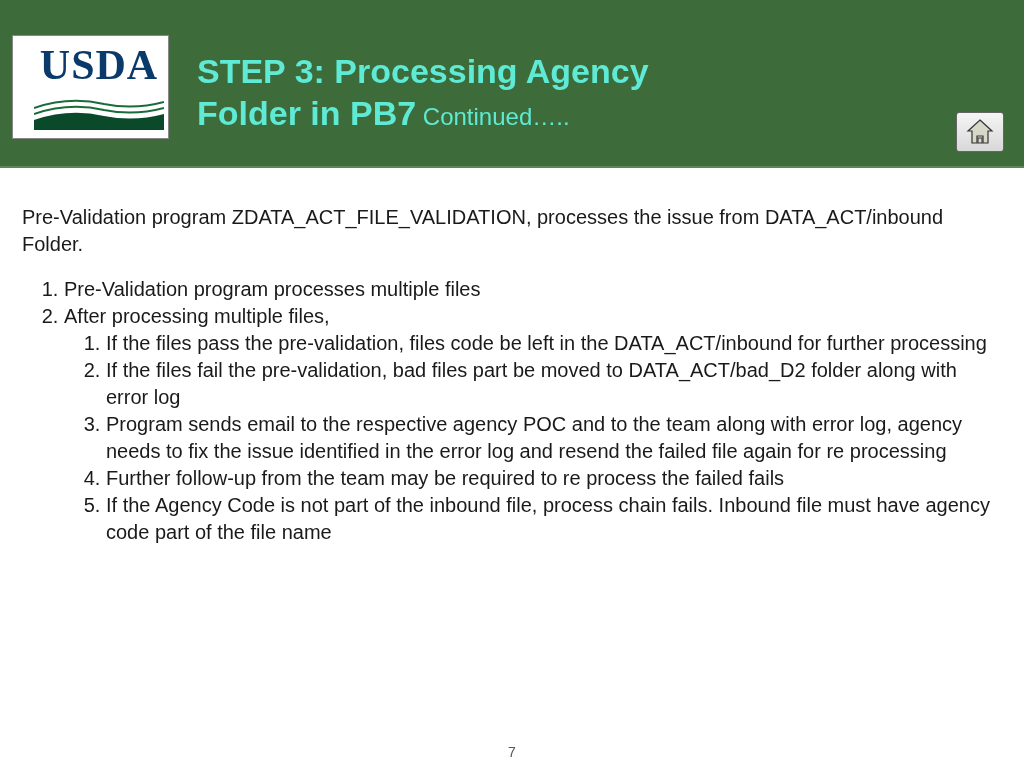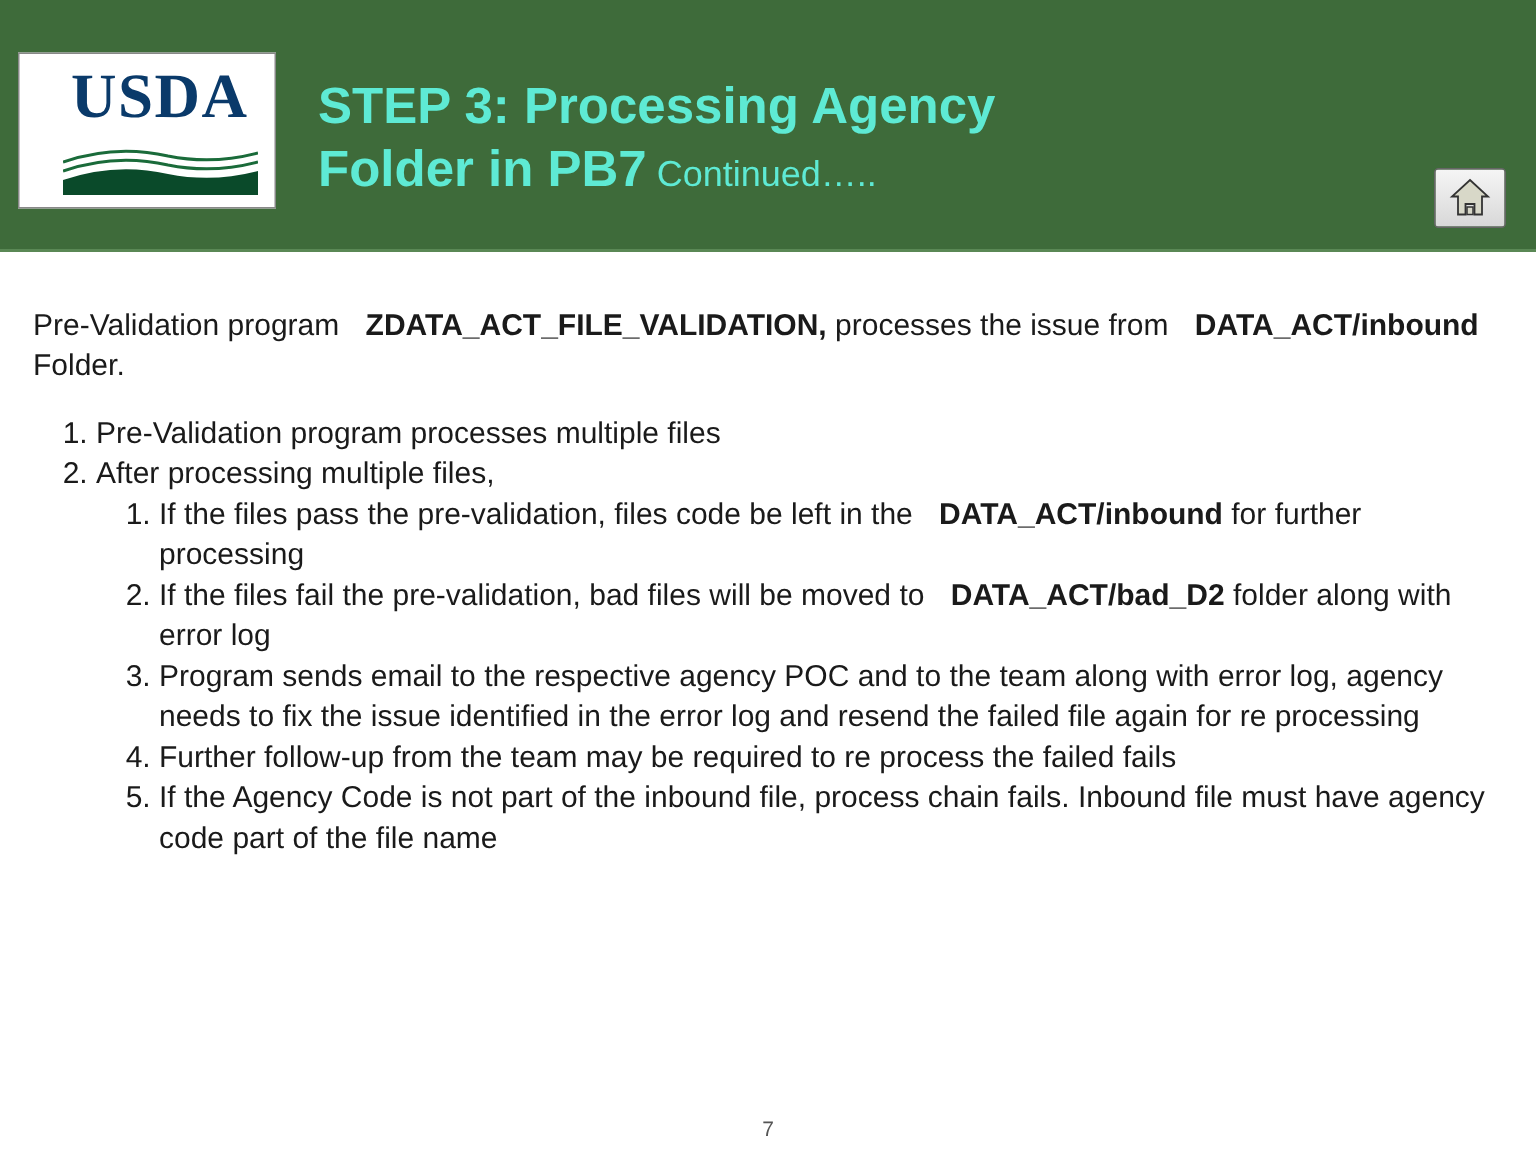--- a/index.html
+++ b/index.html
@@ -15,21 +15,21 @@
     width: 100%;
     height: 168px;
     background: #3e6b3a;
     border-bottom: 2px solid #5a8855;
     position: relative;
     display: flex;
     align-items: center;
     padding-left: 12px;
   }
   .logo-box {
-    width: 172px;
+    width: 157px;
     height: 104px;
     background: #ffffff;
     border: 1px solid #888;
     display: flex;
     flex-direction: column;
     align-items: center;
     justify-content: center;
     margin-top: 8px;
     padding-left: 17px;
   }
@@ -78,21 +78,21 @@
     padding: 36px 22px 0 22px;
     font-size: 20px;
     color: #1a1a1a;
     line-height: 1.35;
   }
   .intro { margin-bottom: 18px; }
   ol.top { list-style: decimal; padding-left: 42px; }
   ol.top > li { margin-bottom: 0px; }
   ol.sub { list-style: decimal; padding-left: 42px; margin-top: 0px; }
   ol.sub > li { margin-bottom: 0px; }
-  .b { font-weight: bold; margin-left: 12px; }
+  .b { font-weight: normal; }
   .page-num {
     position: absolute;
     bottom: 8px;
     left: 0;
     width: 100%;
     text-align: center;
     font-size: 14px;
     color: #555;
   }
 </style>
@@ -125,21 +125,21 @@
 <div class="content">
   <p class="intro">
     <span>Pre-Validation program </span><span class="b">ZDATA_ACT_FILE_VALIDATION,</span><span> processes the issue from </span><span class="b">DATA_ACT/inbound</span><span> Folder.</span>
   </p>
   <ol class="top">
     <li>Pre-Validation program processes multiple files</li>
     <li>
       <span>After processing multiple files,</span>
       <ol class="sub">
         <li><span>If the files pass the pre-validation, files code be left in the </span><span class="b">DATA_ACT/inbound</span><span> for further processing</span></li>
-        <li><span>If the files fail the pre-validation, bad files will be moved to </span><span class="b">DATA_ACT/bad_D2</span><span> folder along with error log</span></li>
+        <li><span>If the files fail the pre-validation, bad files part be moved to </span><span class="b">DATA_ACT/bad_D2</span><span> folder along with error log</span></li>
         <li>Program sends email to the respective agency POC and to the team along with error log, agency needs to fix the issue identified in the error log and resend the failed file again for re processing</li>
         <li>Further follow-up from the team may be required to re process the failed fails</li>
         <li>If the Agency Code is not part of the inbound file, process chain fails. Inbound file must have agency code part of the file name</li>
       </ol>
     </li>
   </ol>
 </div>
 
 <div class="page-num">7</div>
 

